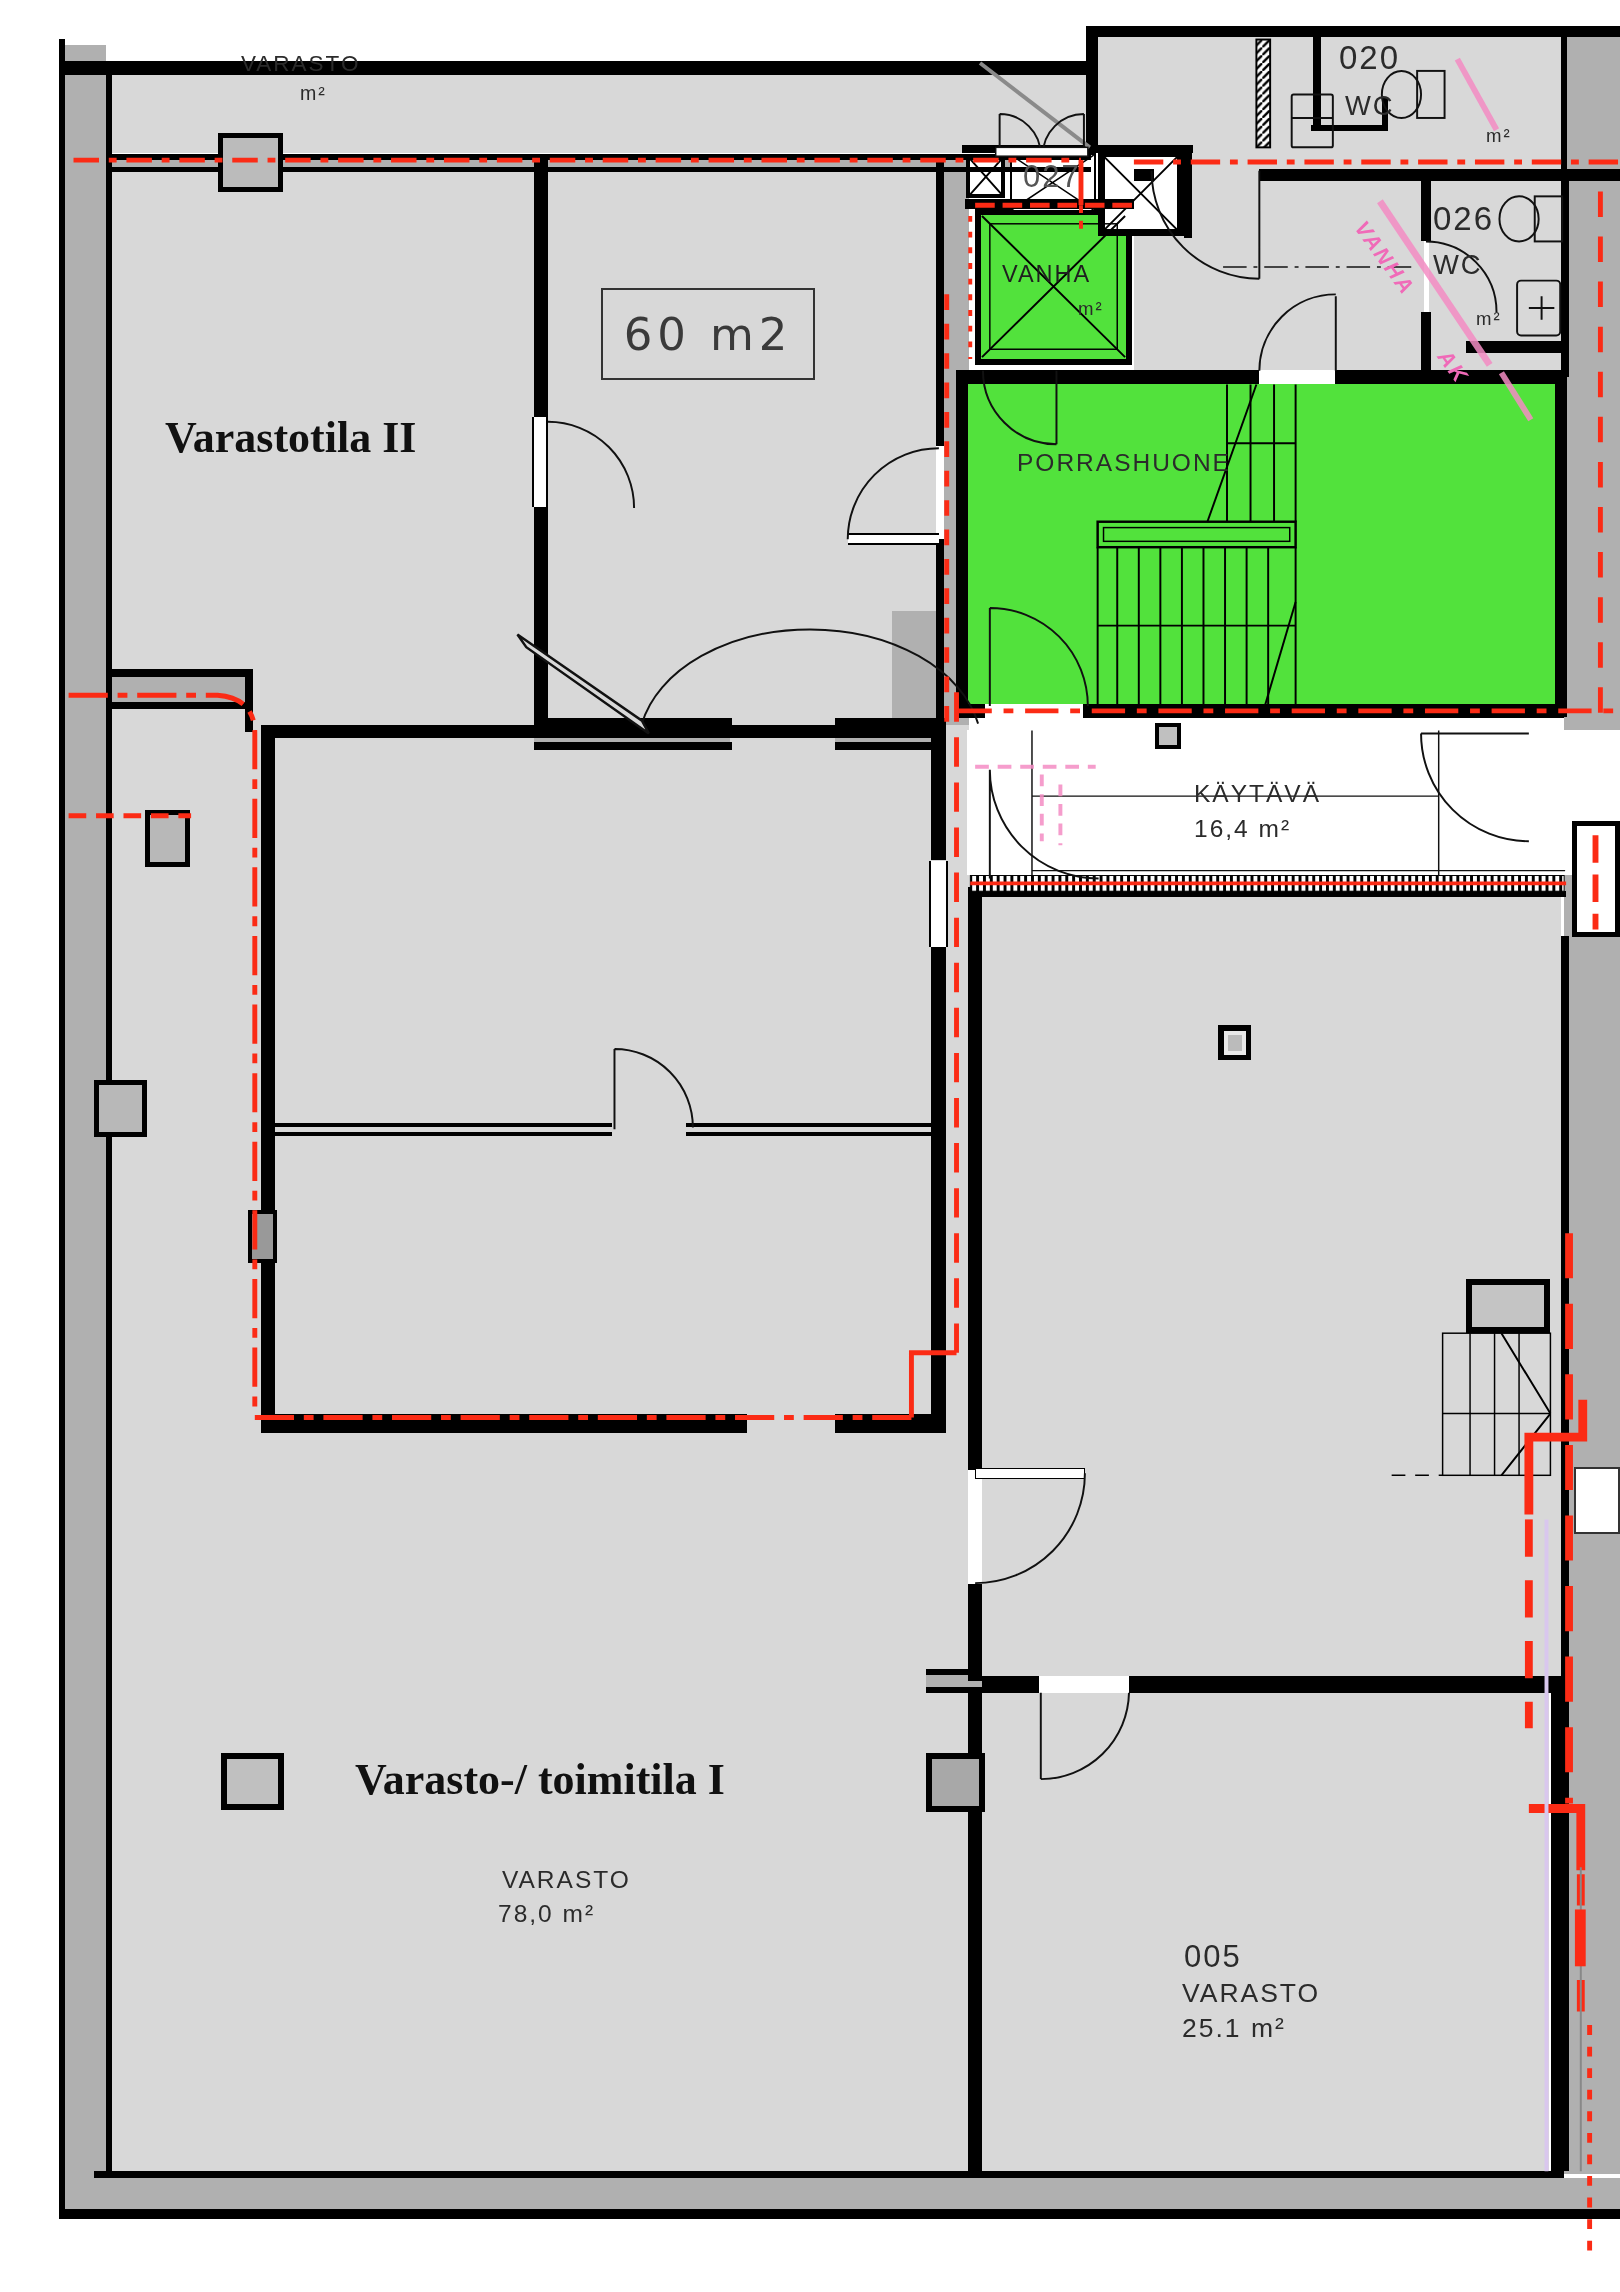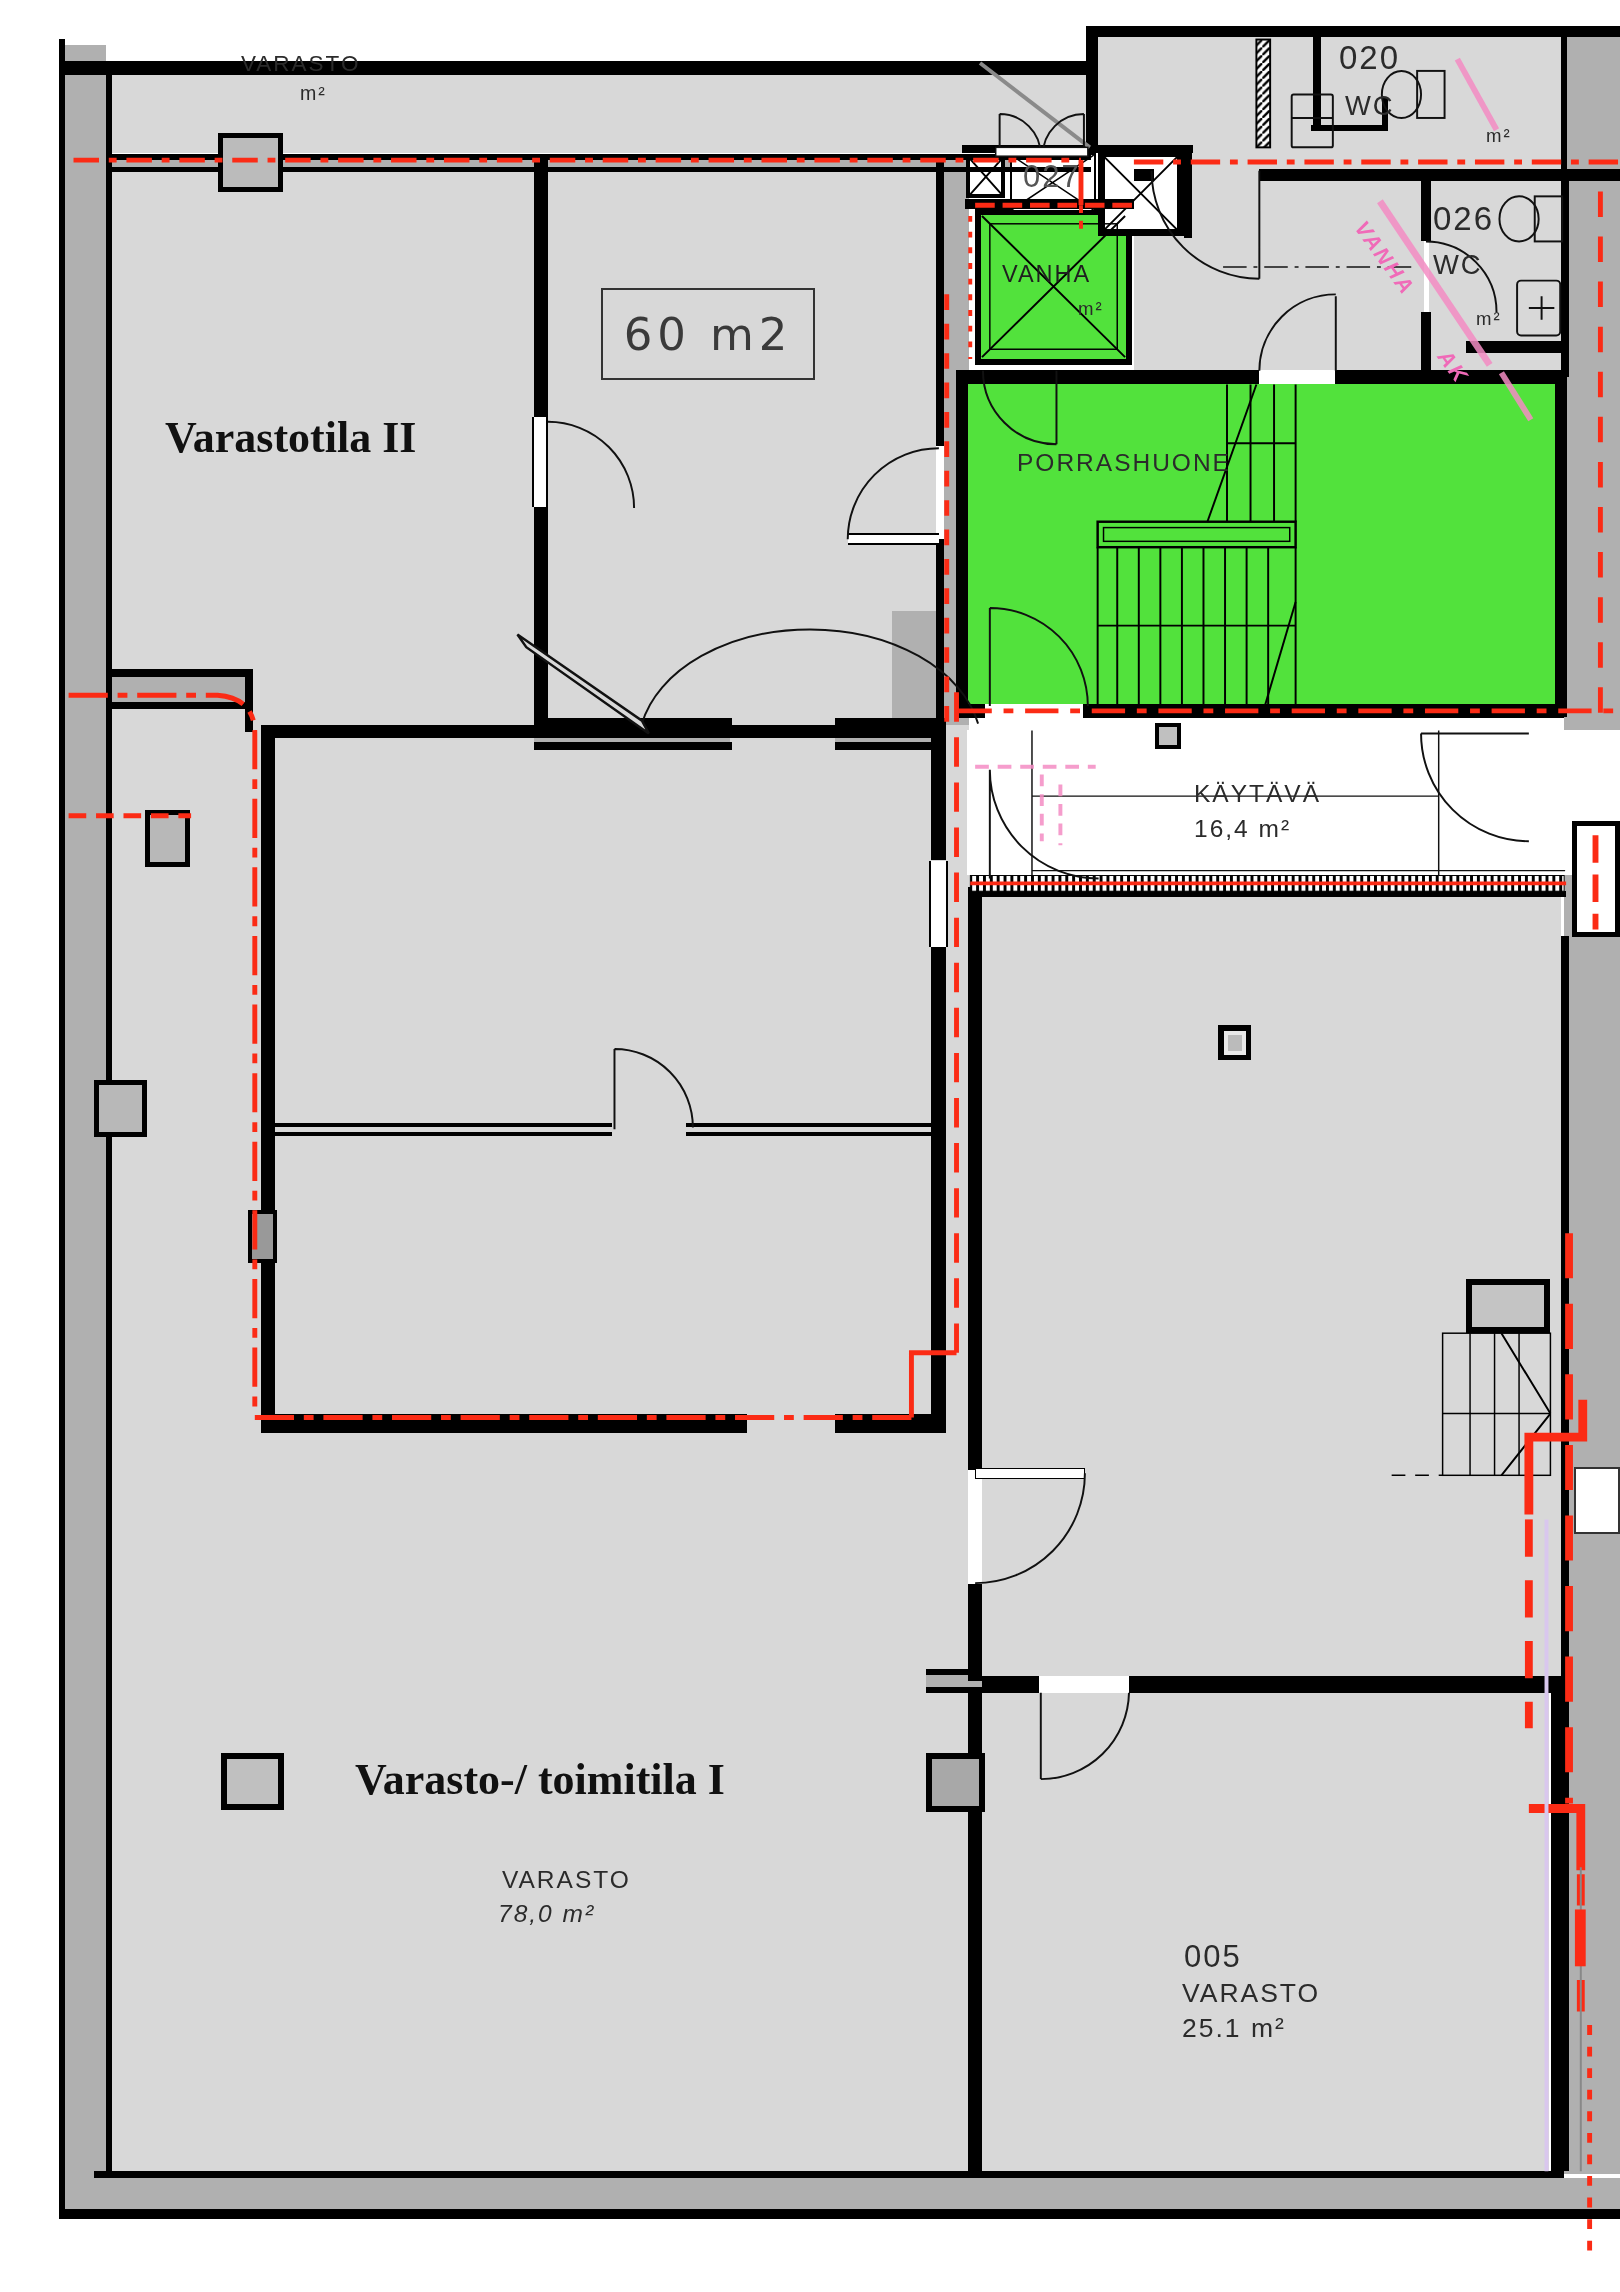--- a/index.html
+++ b/index.html
@@ -279,21 +279,21 @@
 <div class="lbl" style="left:1433px;top:200px;font-size:33px;">026</div>
 <div class="lbl" style="left:1433px;top:249px;font-size:27.4px;">WC</div>
 <div class="lbl" style="left:1476px;top:308px;font-size:18.6px;">m²</div>
 
 <div class="lbl" style="left:1194px;top:780px;font-size:24.5px;">KÄYTÄVÄ</div>
 <div class="lbl" style="left:1194px;top:815px;font-size:24.5px;">16,4  m²</div>
 
 <div class="serifT" style="left:355px;top:1754px;font-size:44px;">Varasto-/ toimitila I</div>
 
 <div class="lbl" style="left:502px;top:1866px;font-size:24.5px;">VARASTO</div>
-<div class="lbl" style="left:498px;top:1900px;font-size:24.5px;font-style:italic;">78,0  m²</div>
+<div class="lbl" style="left:498px;top:1900px;font-size:24.5px;">78,0  m²</div>
 
 <div class="lbl" style="left:1184px;top:1939px;font-size:31px;">005</div>
 <div class="lbl" style="left:1182px;top:1978px;font-size:26.5px;">VARASTO</div>
 <div class="lbl" style="left:1182px;top:2013px;font-size:26.5px;">25.1  m²</div>
 
 <div class="lbl pink" style="left:1370px;top:216px;font-size:21.6px;transform:rotate(54deg);transform-origin:left top;">VANHA</div>
 <div class="lbl pink" style="left:1453px;top:345px;font-size:21.6px;transform:rotate(54deg);transform-origin:left top;">AK</div>
 
 
 </body></html>

